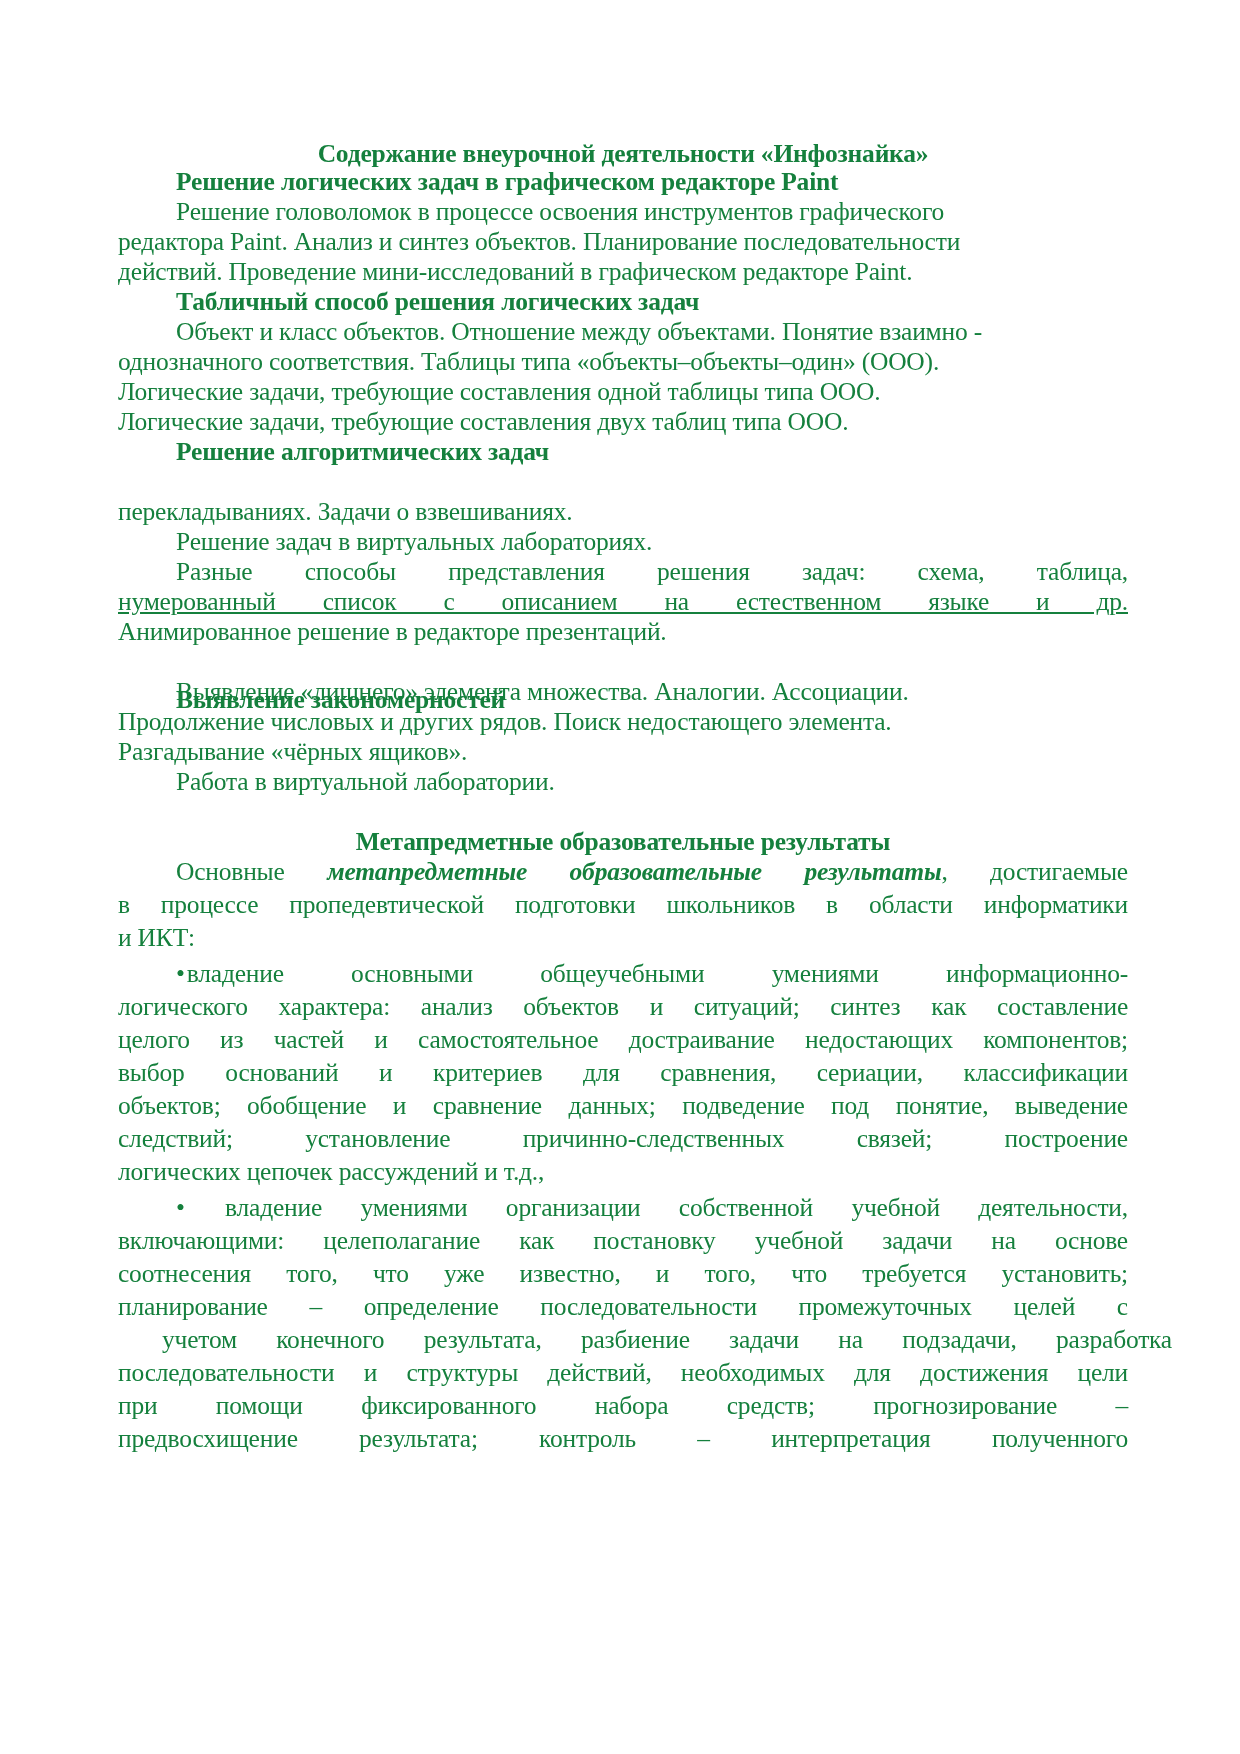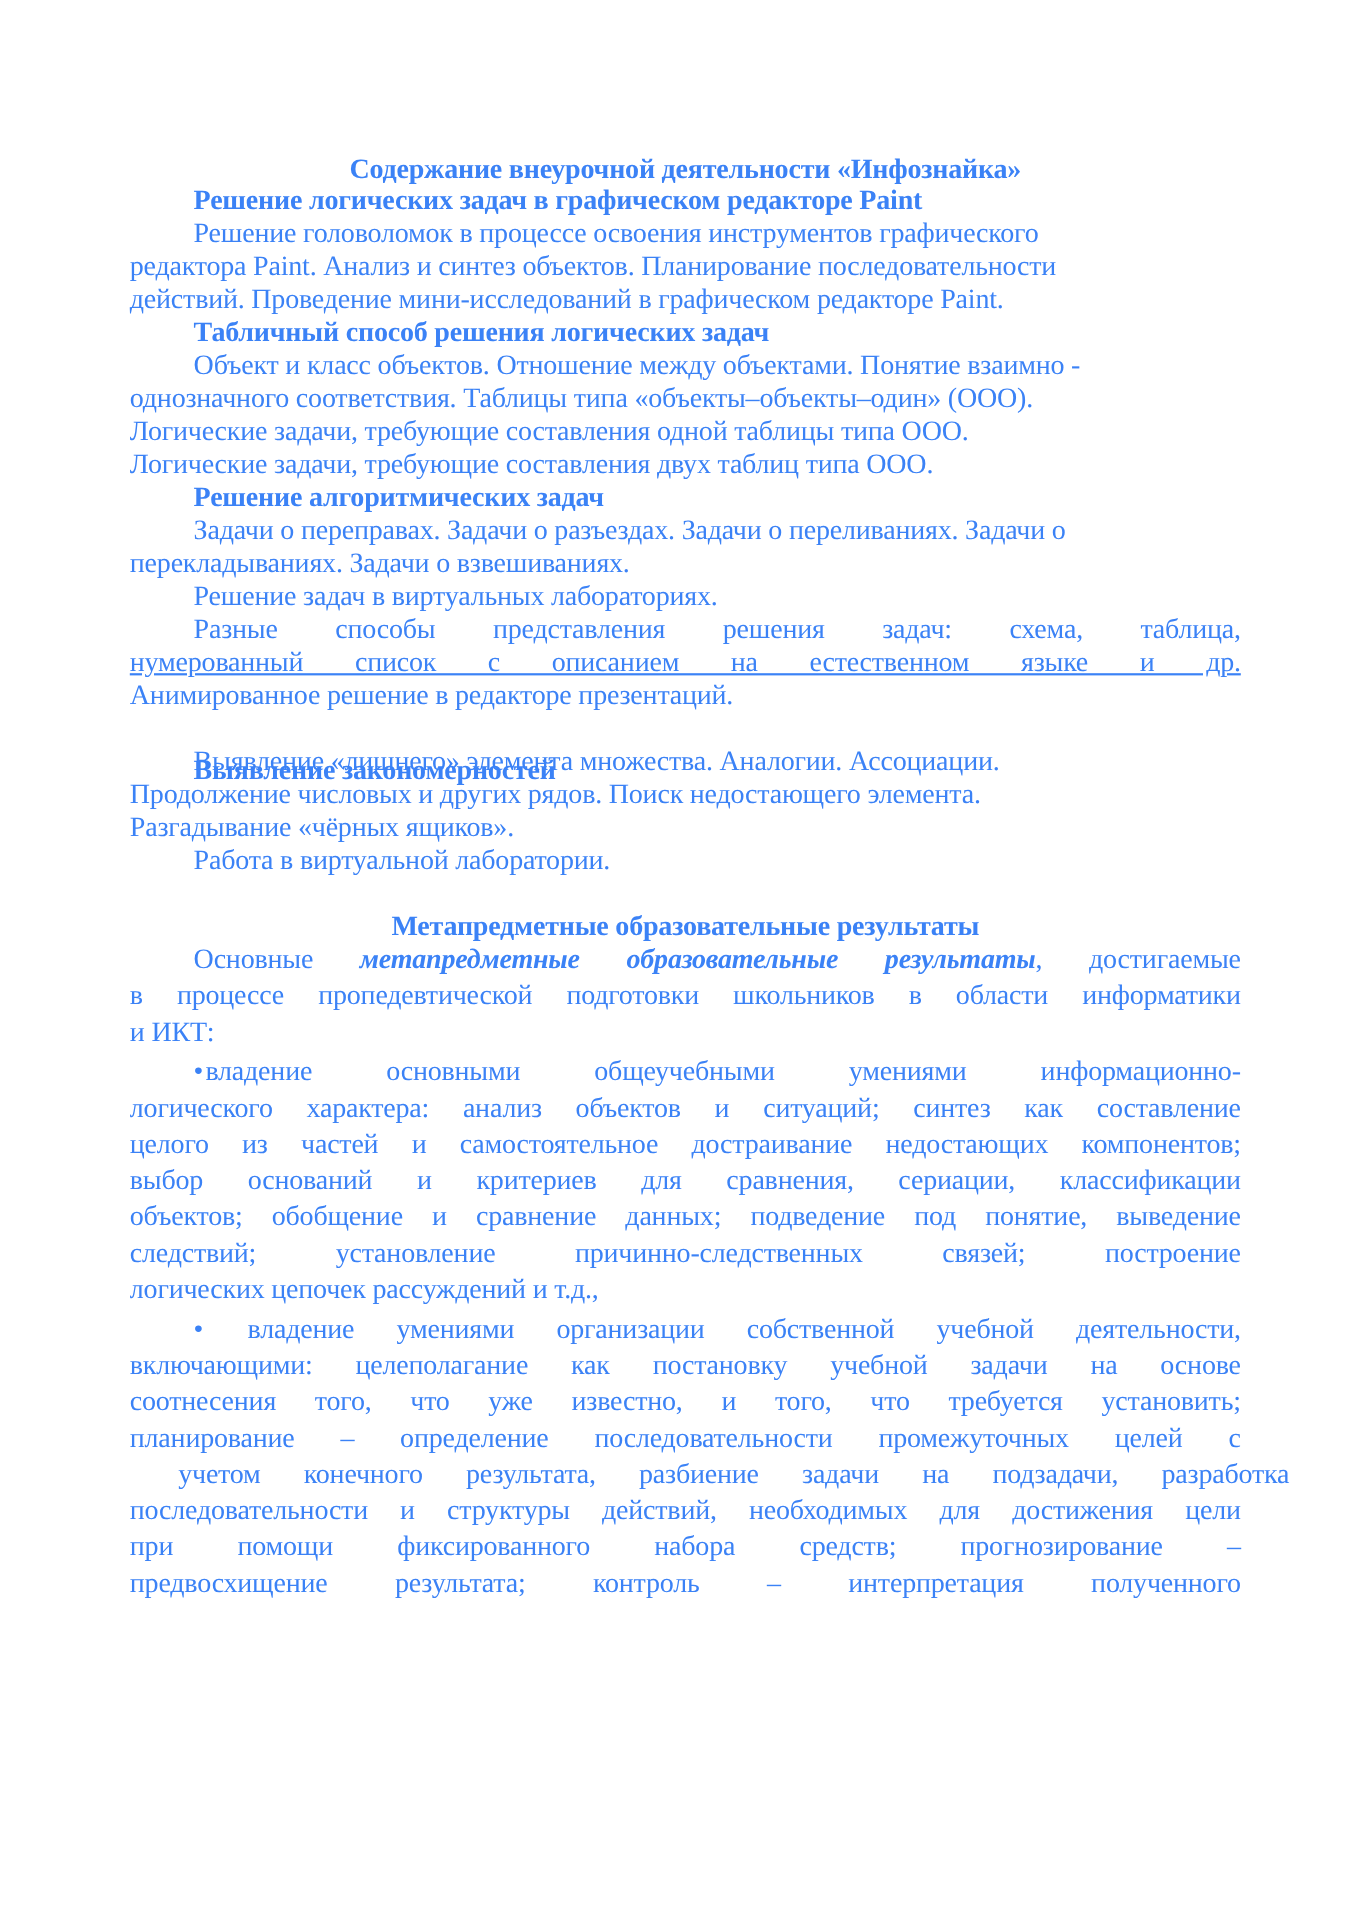--- a/index.html
+++ b/index.html
@@ -1,19 +1,19 @@
 <!DOCTYPE html>
 <html><head>
   <meta charset="utf-8">
   <style>
     html, body { margin: 0; padding: 0; background: #ffffff; }
     body { width: 1240px; height: 1754px; position: relative; overflow: hidden; }
     .page {
       position: absolute; left: 0; top: 0; width: 1240px; height: 1754px;
-      background: #ffffff; color: #3b82f6;
+      background: #ffffff; color: #15803d;
       font-family: "Liberation Serif", "DejaVu Serif", serif;
     }
     .line {
       position: absolute; left: 118px; width: 1010px;
       font-size: 25.5px; line-height: 32px; white-space: nowrap;
       letter-spacing: -0.2px;
     }
     .line.indent { left: 176px; width: 952px; }
     .line.just { text-align: justify; text-align-last: justify; white-space: normal; }
     .line.center { left: 118px; width: 1010px; text-align: center; }
@@ -33,21 +33,20 @@
   <div class="line indent" style="top:196px;">Решение головоломок в процессе освоения инструментов графического</div>
   <div class="line" style="top:256px;">действий. Проведение мини-исследований в графическом редакторе Paint.</div>
 
   <div class="line indent b" style="top:286px;">Табличный способ решения логических задач</div>
   <div class="line indent" style="top:316px;">Объект и класс объектов. Отношение между объектами. Понятие взаимно -</div>
   <div class="line" style="top:346px;">однозначного соответствия. Таблицы типа «объекты–объекты–один» (ООО).</div>
   <div class="line" style="top:376px;">Логические задачи, требующие составления одной таблицы типа ООО.</div>
   <div class="line" style="top:406px;">Логические задачи, требующие составления двух таблиц типа ООО.</div>
 
   <div class="line indent b" style="top:436px;">Решение алгоритмических задач</div>
-  <div class="line indent" style="top:466px;">Задачи о переправах. Задачи о разъездах. Задачи о переливаниях. Задачи о</div>
   <div class="line" style="top:496px;">перекладываниях. Задачи о взвешиваниях.</div>
   <div class="line indent" style="top:526px;">Решение задач в виртуальных лабораториях.</div>
   <div class="line indent just" style="top:556px;">Разные способы представления решения задач: схема, таблица,</div>
   <div class="line just" style="top:586px;text-decoration:underline;">нумерованный список с описанием на естественном языке и др.</div>
   <div class="line" style="top:616px;">Анимированное решение в редакторе презентаций.</div>
 
   <div class="line indent b" style="top:646px;margin-top:38px;">Выявление закономерностей</div>
   <div class="line indent" style="top:676px;">Выявление «лишнего» элемента множества. Аналогии. Ассоциации.</div>
   <div class="line" style="top:706px;">Продолжение числовых и других рядов. Поиск недостающего элемента.</div>
   <div class="line" style="top:736px;">Разгадывание «чёрных ящиков».</div>

